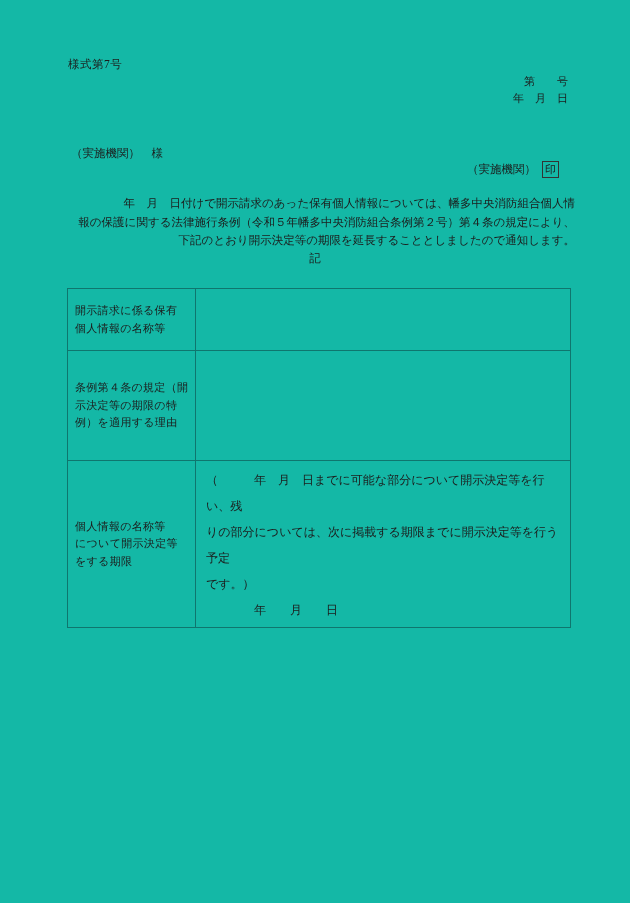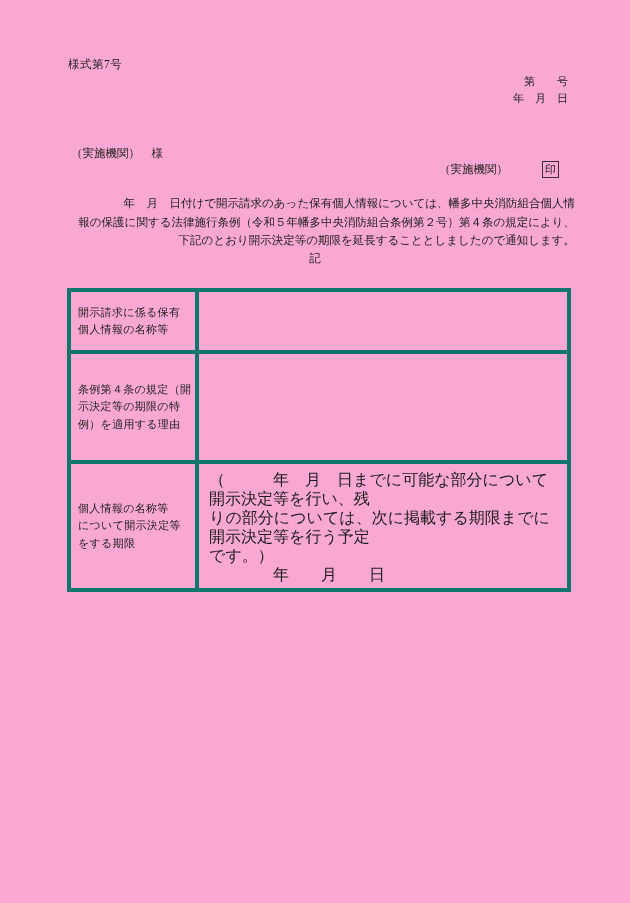--- a/index.html
+++ b/index.html
@@ -5,21 +5,21 @@
   html, body {
     margin: 0;
     padding: 0;
     background: #ffffff;
   }
   .page {
     position: relative;
     width: 630px;
     height: 903px;
     margin: 0 auto;
-    background: #f9a8d4;
+    background: #14b8a6;
     font-family: "Liberation Serif", "DejaVu Serif", serif;
     color: #1c1c1c;
     font-size: 11.5px;
     overflow: hidden;
   }
   .abs { position: absolute; }
 
   .form-number {
     left: 68px;
     top: 57px;
@@ -43,21 +43,20 @@
   }
   .addressee {
     left: 71px;
     top: 146px;
   }
   .agency-line {
     top: 161px;
     right: 71px;
     display: flex;
     align-items: center;
-    gap: 28px;
   }
   .seal-box {
     display: inline-block;
     margin-left: 6px;
     border: 1px solid #333;
     padding: 0 2px;
     line-height: 15px;
     font-size: 11px;
   }
   .body-paragraph {
@@ -76,39 +75,39 @@
   }
   table.form-table {
     position: absolute;
     left: 67px;
     top: 288px;
     width: 504px;
     border-collapse: collapse;
     table-layout: fixed;
   }
   table.form-table td {
-    border: 4px solid #0f766e;
+    border: 1px solid #0f766e;
     box-sizing: border-box;
     font-family: Liberation Serif, serif;
   }
   td.label-cell {
     width: 128px;
     padding: 3px 3px 3px 7px;
     vertical-align: middle;
     white-space: pre-line;
     line-height: 17.5px;
     font-size: 11px;
     letter-spacing: 0.3px;
   }
   td.content-cell {
     padding: 6px 8px 4px 10px;
     vertical-align: top;
     white-space: pre-line;
-    line-height: 19px;
-    font-size: 16px;
+    line-height: 26px;
+    font-size: 12px;
   }
   tr.row-1 { height: 62px; }
   tr.row-2 { height: 110px; }
   tr.row-3 { height: 82px; }
 </style>
 </head>
 <body>
 
 <div class="page">
 

